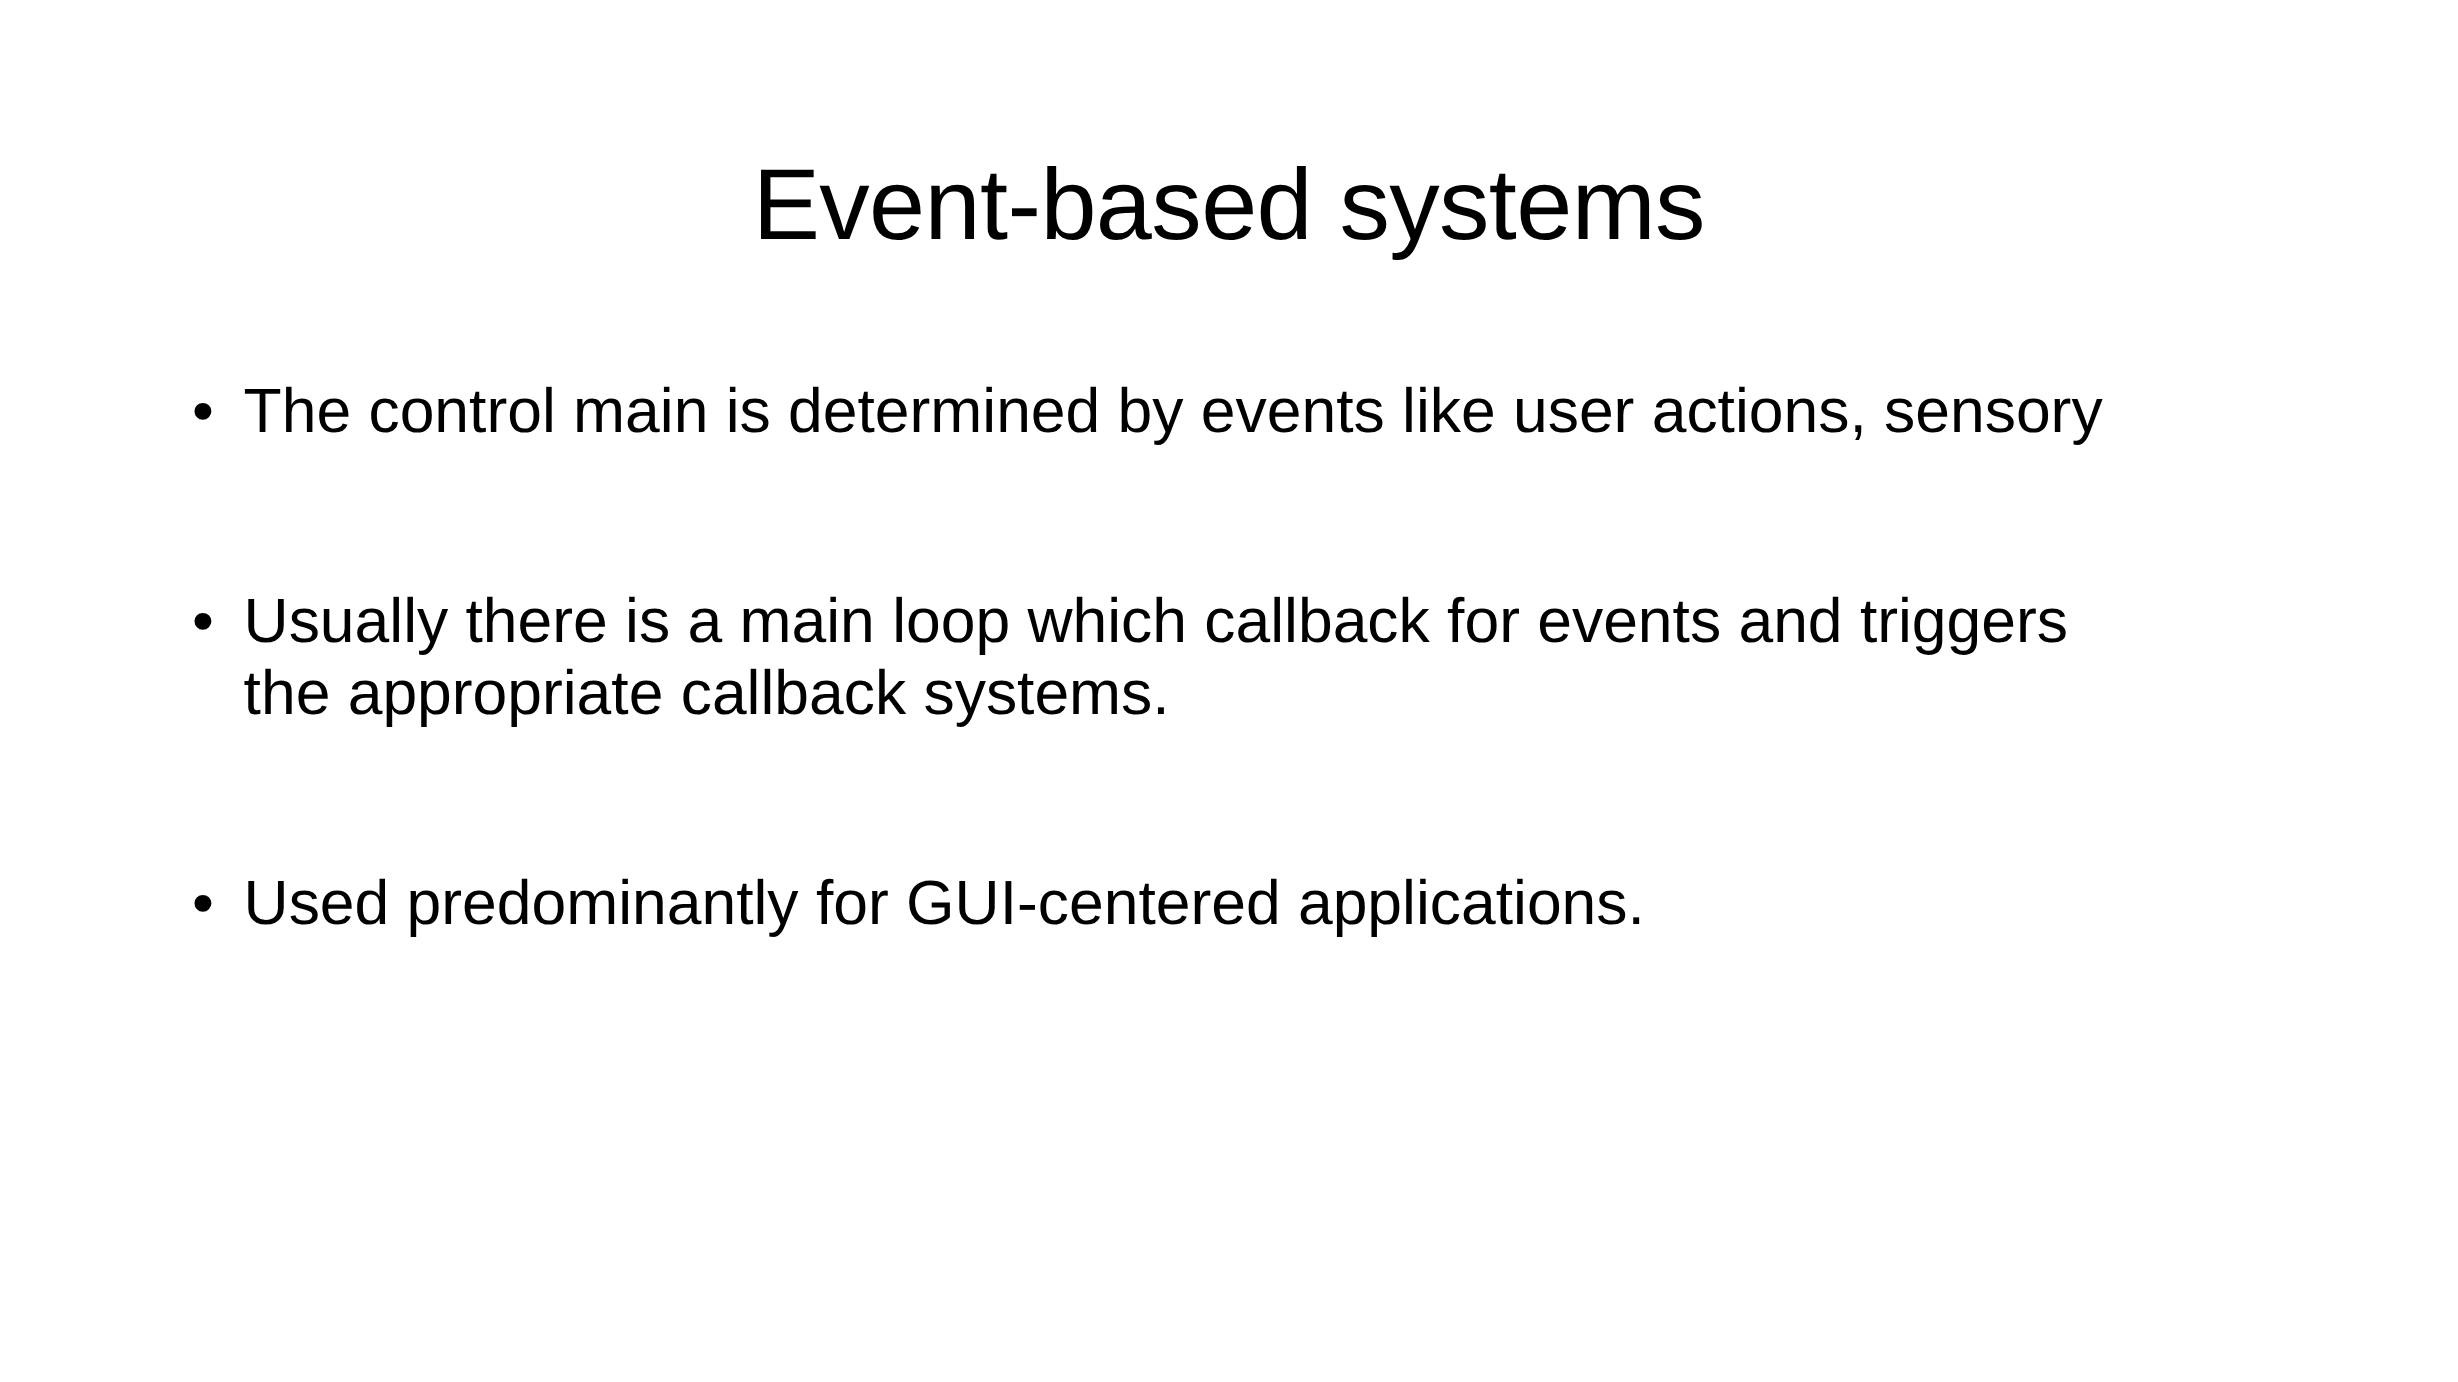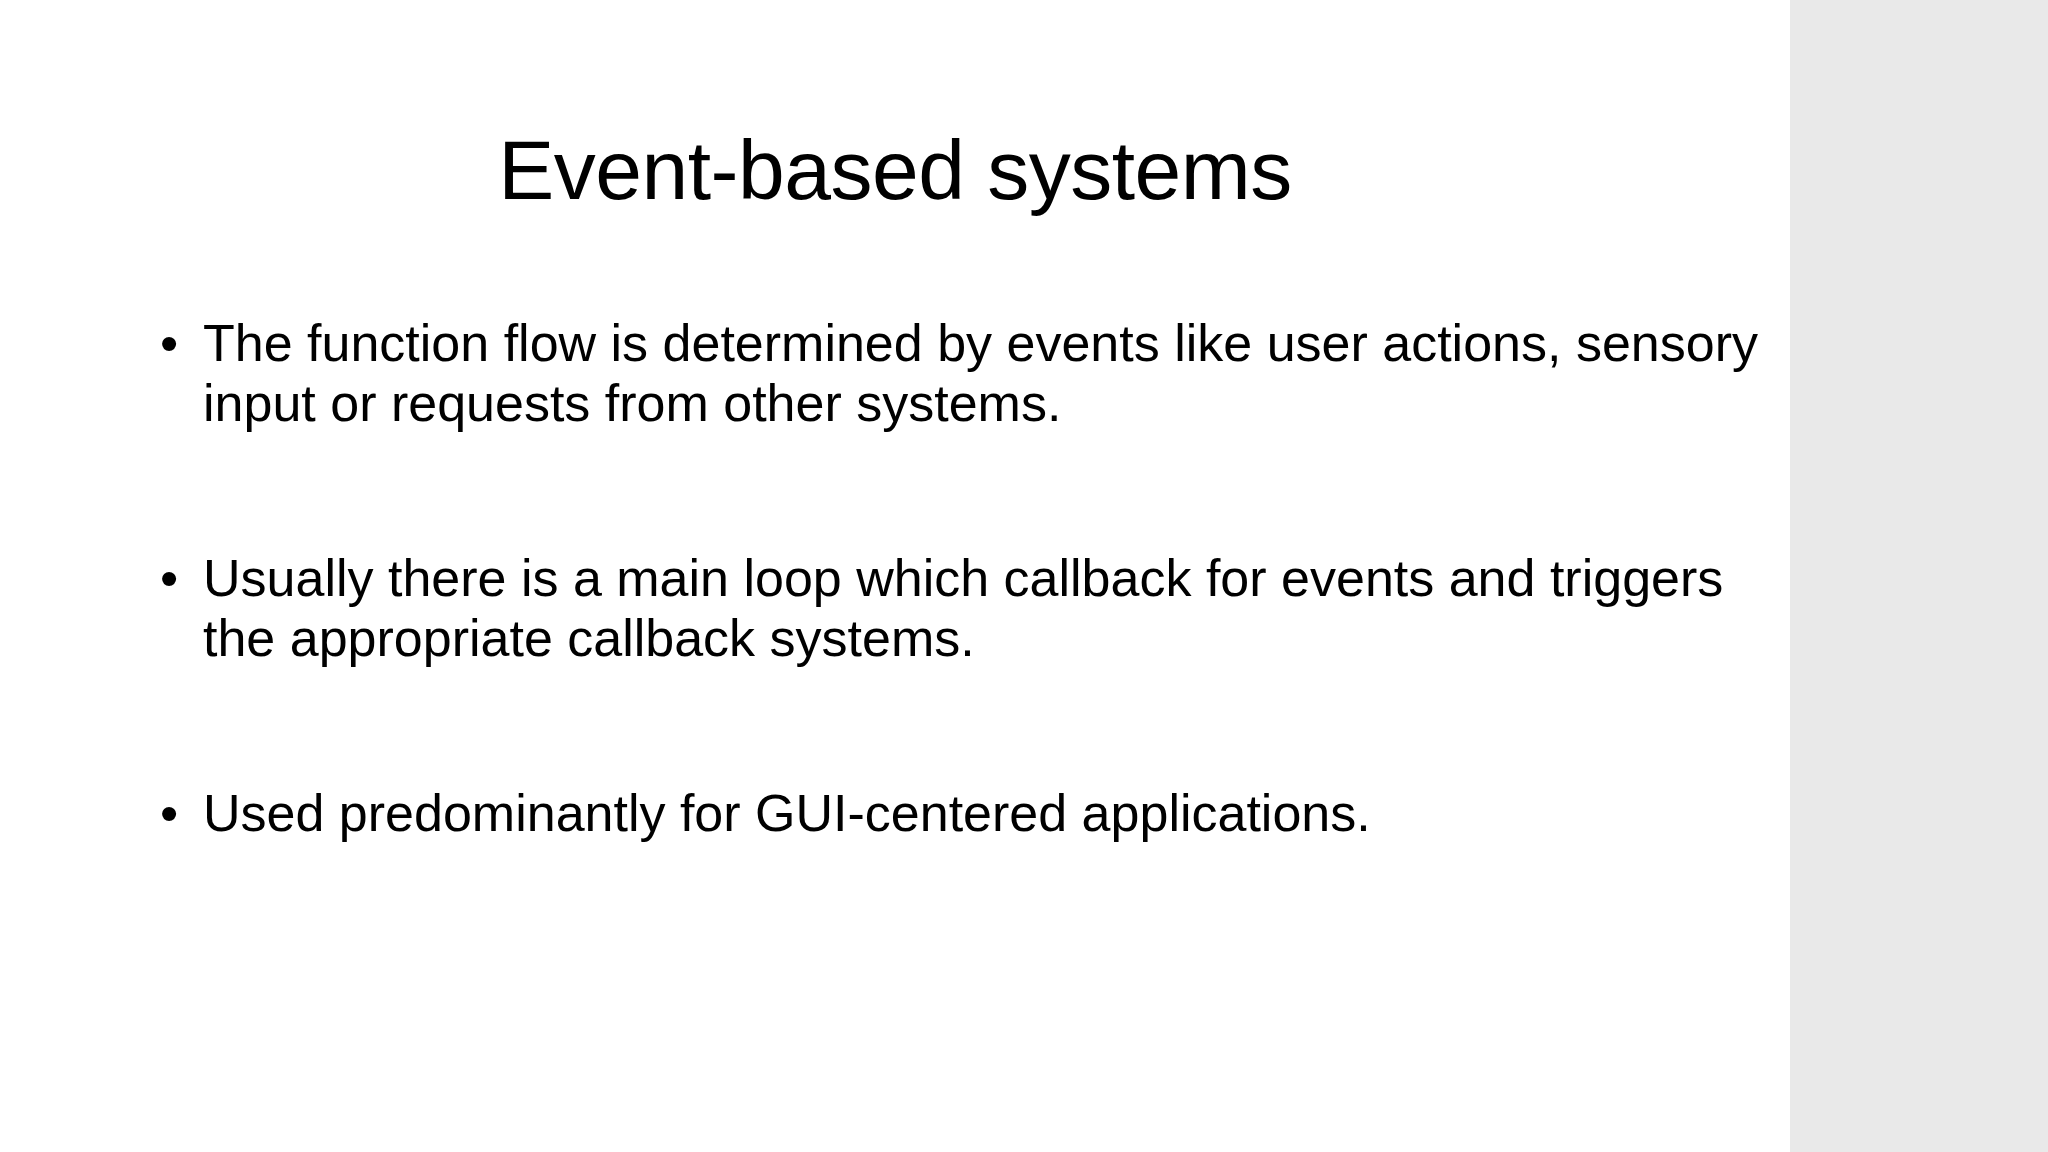--- a/index.html
+++ b/index.html
@@ -11,21 +11,21 @@
     padding: 0;
   }
   body {
     width: 2048px;
     height: 1152px;
     background: #e9e9e9;
     font-family: "Liberation Sans", sans-serif;
   }
   .slide {
     position: relative;
-    width: 1790px;
+    width: 2048px;
     height: 1152px;
     background: var(--bg);
     color: var(--fg);
     overflow: hidden;
   }
   .slide-title {
     position: absolute;
     top: 128px;
     left: 0;
     width: 100%;
@@ -70,22 +70,21 @@
 <body>
 
 <div class="slide">
 
   <h1 class="slide-title">Event-based systems</h1>
 
   <ul class="bullet-list">
 
     <li class="bullet-item">
       <span class="bullet-marker">•</span>
-      <span class="bullet-line">The function flow is determined by events like user actions, sensory</span>
-      <span class="bullet-line">input or requests from other systems.</span>
+      <span class="bullet-line">The control main is determined by events like user actions, sensory</span>
     </li>
 
     <li class="bullet-item">
       <span class="bullet-marker">•</span>
       <span class="bullet-line">Usually there is a main loop which callback for events and triggers</span>
       <span class="bullet-line">the appropriate callback systems.</span>
     </li>
 
     <li class="bullet-item">
       <span class="bullet-marker">•</span>

